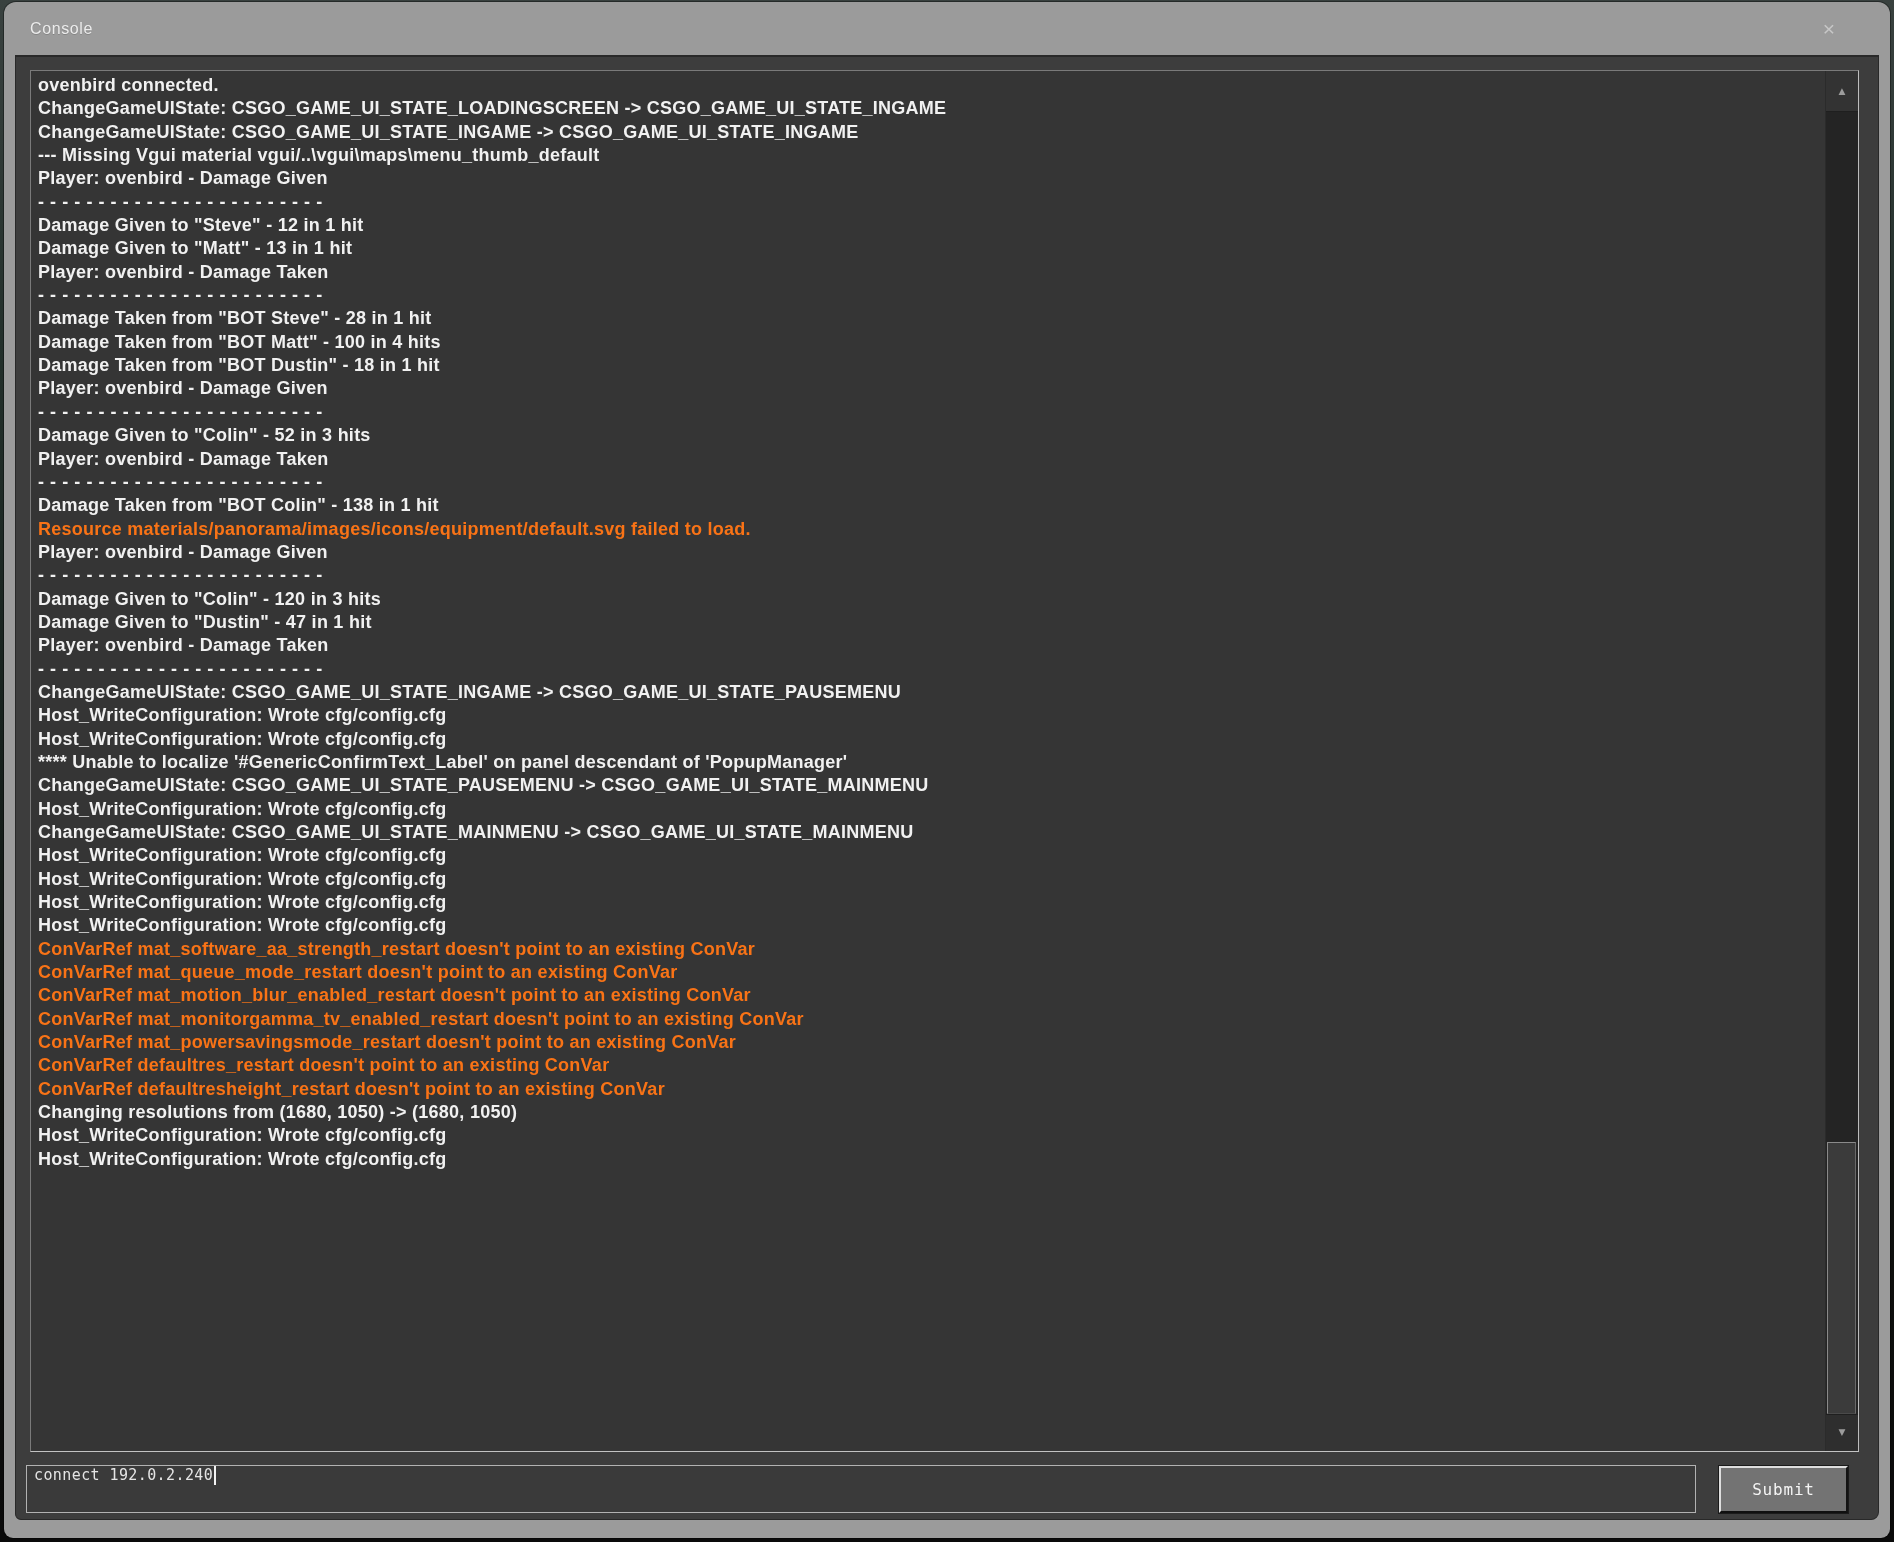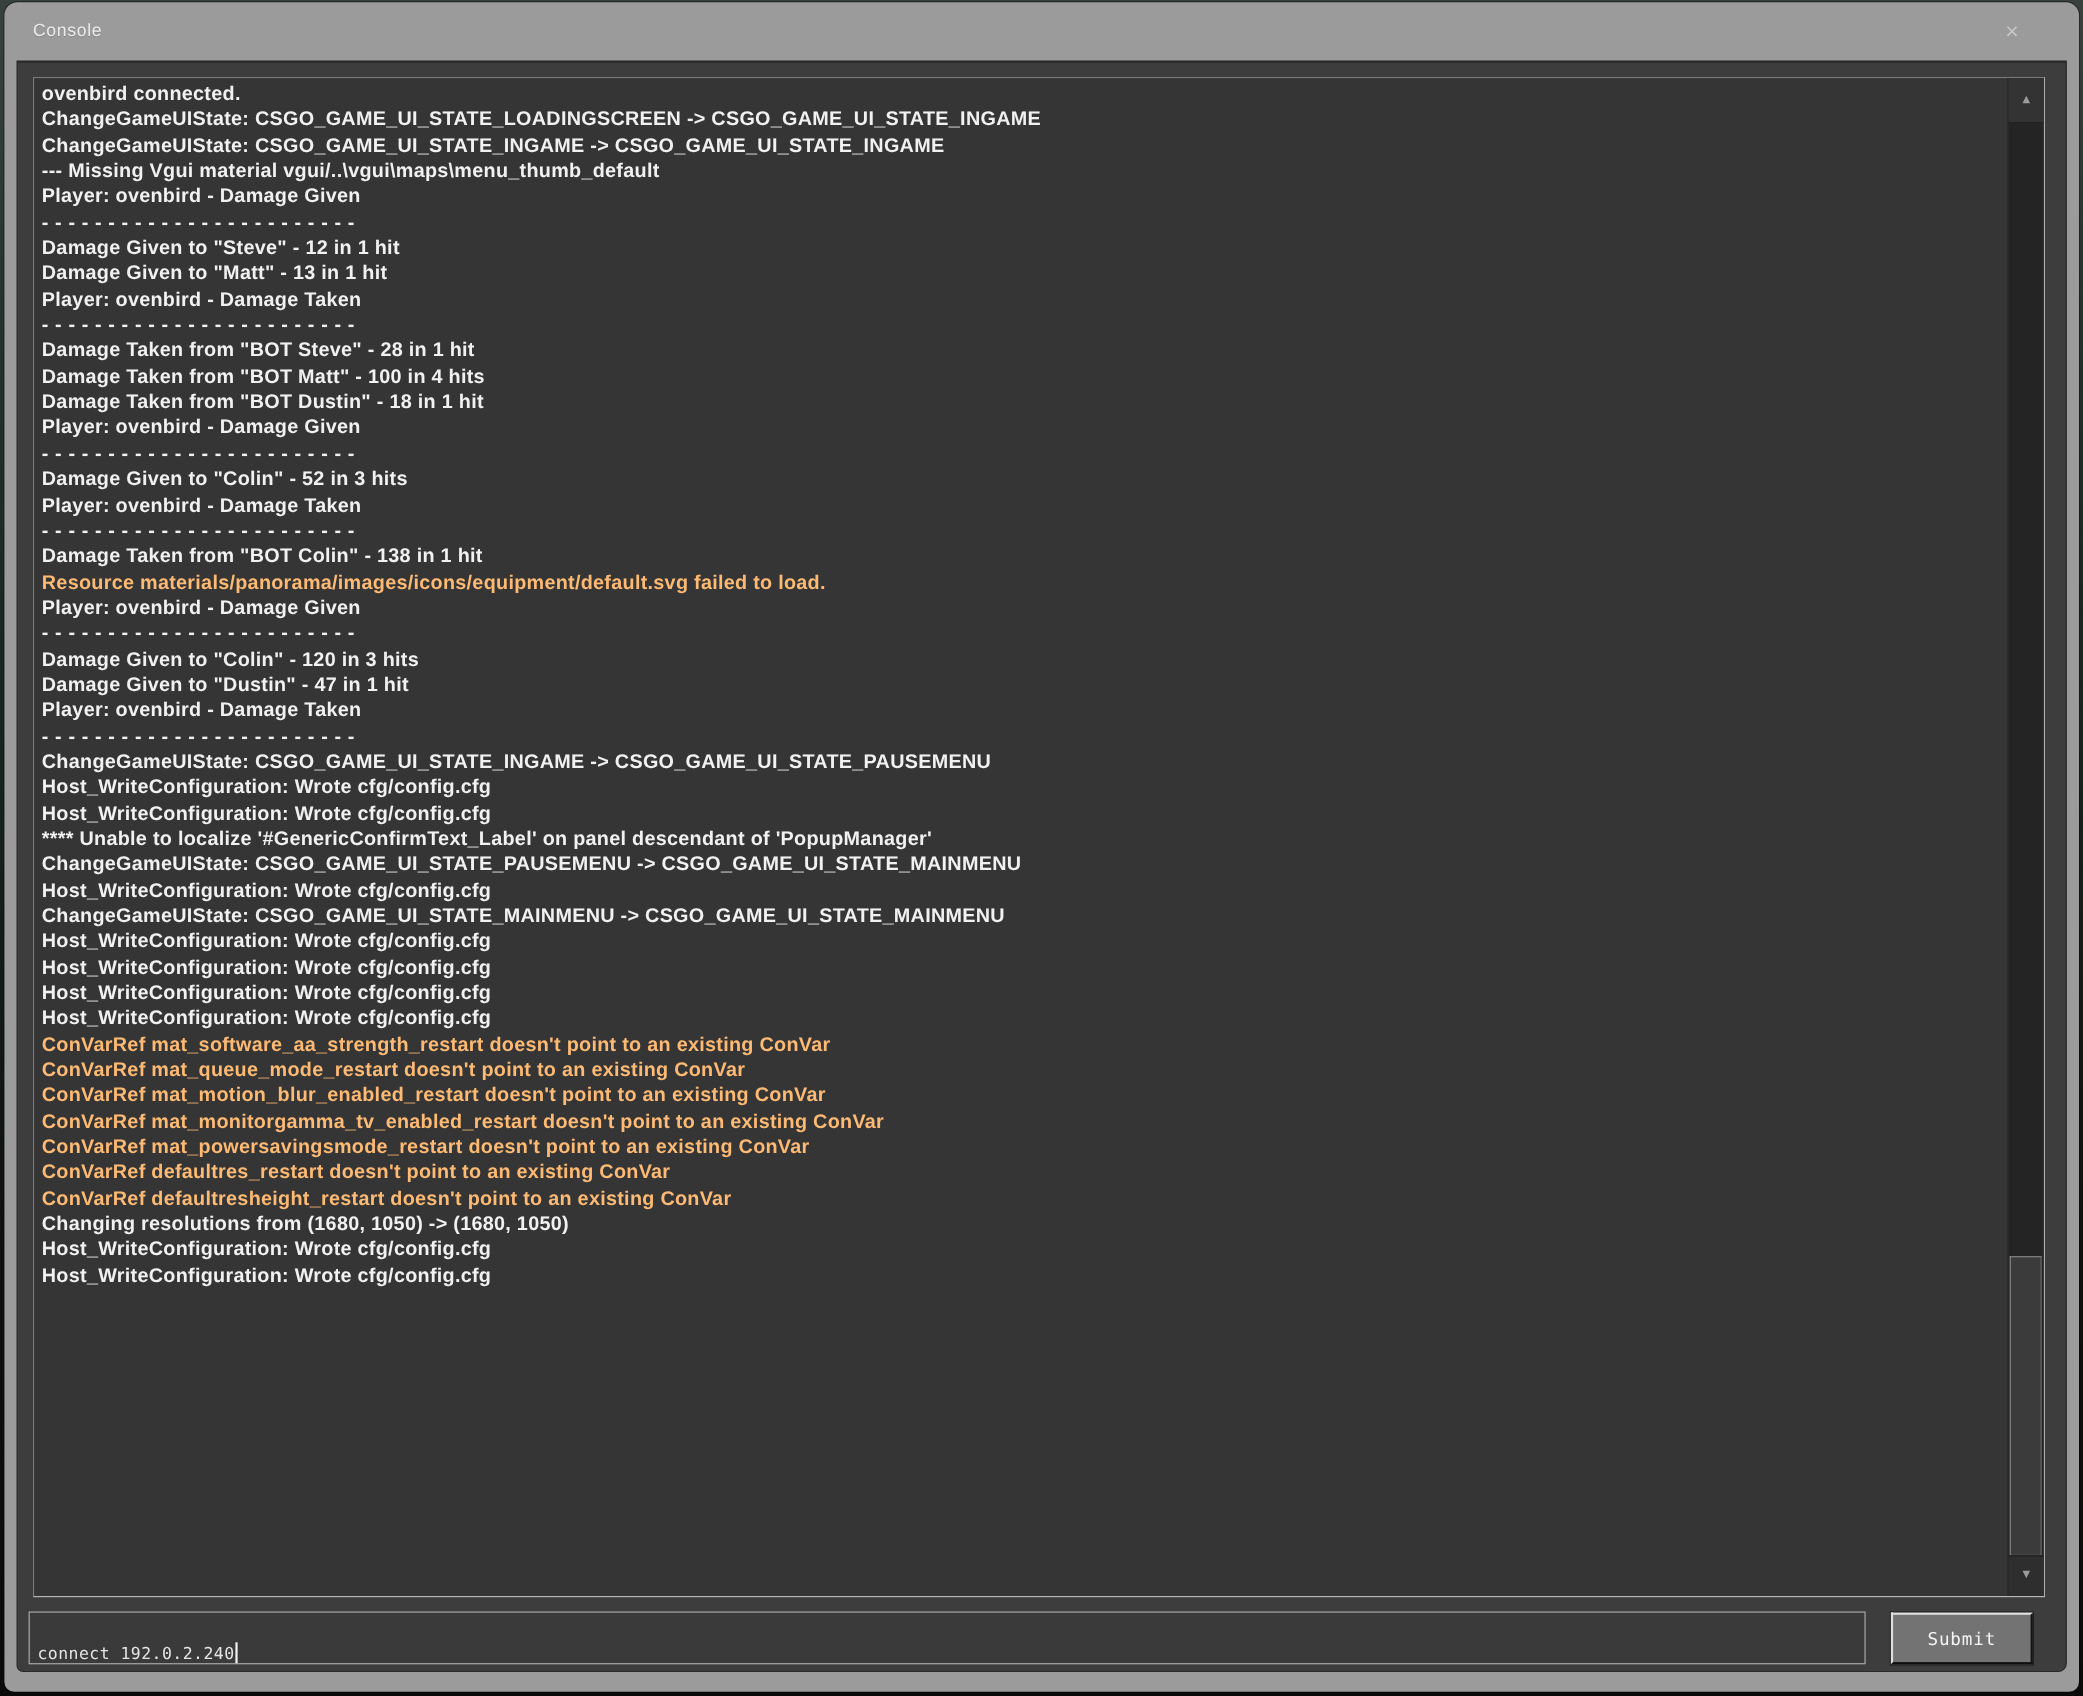--- a/index.html
+++ b/index.html
@@ -38,42 +38,42 @@
   }
   .lines{
     position:absolute;left:0;top:0;right:33px;bottom:0;
     padding:3px 13px 0 7px;
     font-family:"Liberation Sans",sans-serif;
     font-weight:bold;font-size:18px;line-height:23.35px;
     letter-spacing:.25px;color:#f1f1f1;
     white-space:pre;
   }
   .console-line{height:23.35px;}
-  .console-line.red{color:#fdba74;}
+  .console-line.red{color:#f97316;}
   .console-line.sep{letter-spacing:6.1px;}
   .scrollbar{
     position:absolute;top:0;right:0;bottom:0;width:32px;
     background:#242424;border-left:1px solid #2b2b2b;
   }
   .sb-btn{
     position:absolute;left:0;right:0;height:40px;background:#333333;
     color:#9c9c9c;font-size:9px;text-align:center;line-height:40px;
     font-family:"DejaVu Sans",sans-serif;
   }
   .sb-btn.up{top:0;border-bottom:1px solid #1f1f1f;}
   .sb-btn.down{bottom:0;height:36px;line-height:34px;border-top:1px solid #1f1f1f;background:#2e2e2e;}
   .sb-thumb{
     position:absolute;left:1px;right:2px;bottom:37px;height:270px;
     background:#3b3b3b;
     border:1px solid;border-color:#8a8a8a #6a6a6a #4a4a4a #8a8a8a;
   }
   .cmd-input{
     position:absolute;left:10px;top:1408px;width:1670px;height:48px;
     background:#3a3a3a;border:1px solid #b2b2b2;
-    display:flex;align-items:flex-end;
+    display:flex;align-items:flex-start;
     font-family:"DejaVu Sans Mono",monospace;
     font-size:15px;letter-spacing:.4px;color:#e4e4e4;
     padding-left:7px;box-sizing:border-box;
   }
   .caret{
     display:inline-block;width:2px;height:19px;background:#f2f2f2;margin-left:1px;
   }
   .submit-btn{
     position:absolute;left:1703px;top:1409px;width:129px;height:47px;
     background:#737373;

